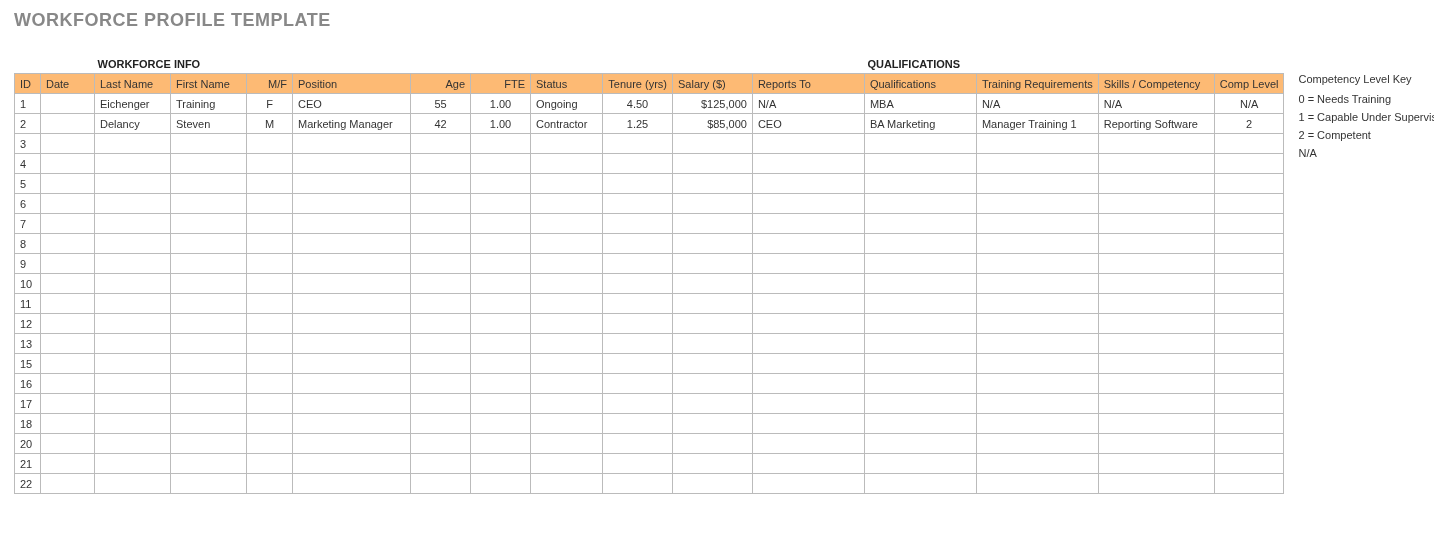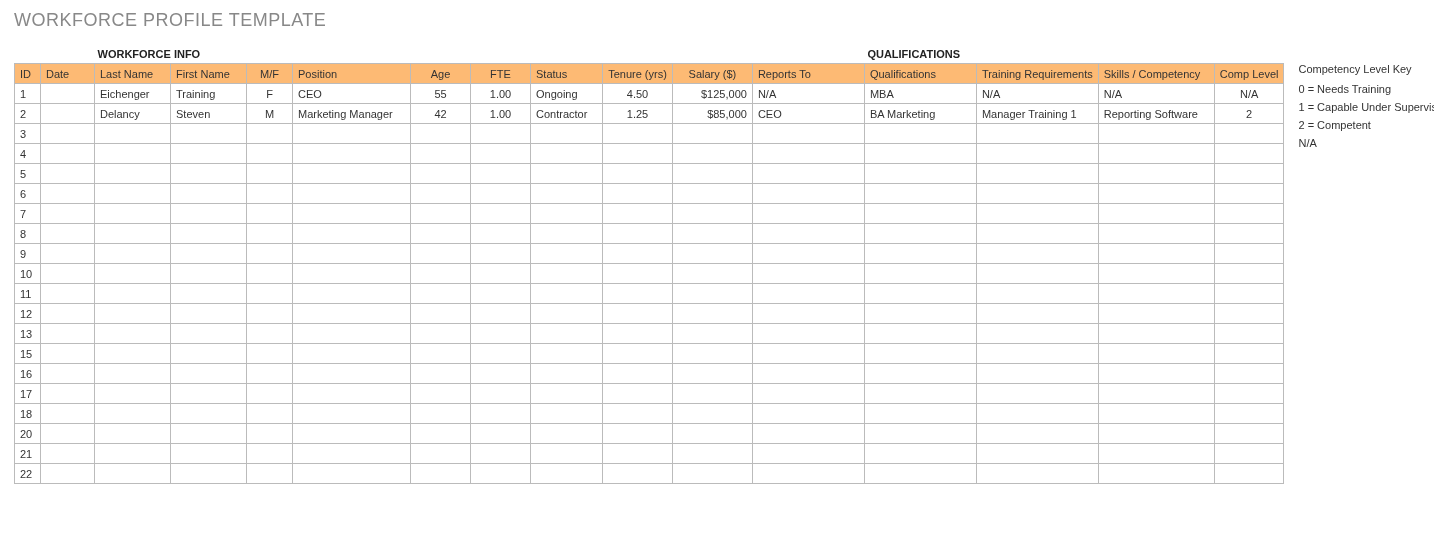--- a/index.html
+++ b/index.html
@@ -6,24 +6,24 @@
   body {
     font-family: "Century Gothic", "Avant Garde", Arial, sans-serif;
     font-size: 11px;
     color: #333;
     margin: 0;
     padding: 10px 14px;
     background: #fff;
   }
   .title {
     font-size: 18px;
-    font-weight: normal;
+    font-weight: bold;
     color: #888;
     letter-spacing: 0.5px;
-    margin-bottom: 14px;
+    margin-bottom: 24px;
   }
   .layout {
     display: flex;
     align-items: flex-start;
   }
   .table-wrap {
     flex: 0 0 auto;
   }
   table {
     border-collapse: collapse;
@@ -46,22 +46,22 @@
     text-align: left;
     padding-left: 3px;
     height: 18px;
   }
   tr.header-row th {
     background: #fdba74;
     color: #333;
     font-weight: normal;
     text-align: left;
   }
-  tr.header-row th.center { text-align: center; }
-  tr.header-row th.right  { text-align: center; }
+  tr.header-row th.center { text-align: right; }
+  tr.header-row th.right  { text-align: left; }
   td.center { text-align: center; }
   td.right  { text-align: right; padding-left: 28px; }
   .col-id    { width: 26px; }
   .col-date  { width: 54px; }
   .col-last  { width: 76px; }
   .col-first { width: 76px; }
   .col-mf    { width: 46px; }
   .col-pos   { width: 118px; }
   .col-age   { width: 60px; }
   .col-fte   { width: 60px; }

